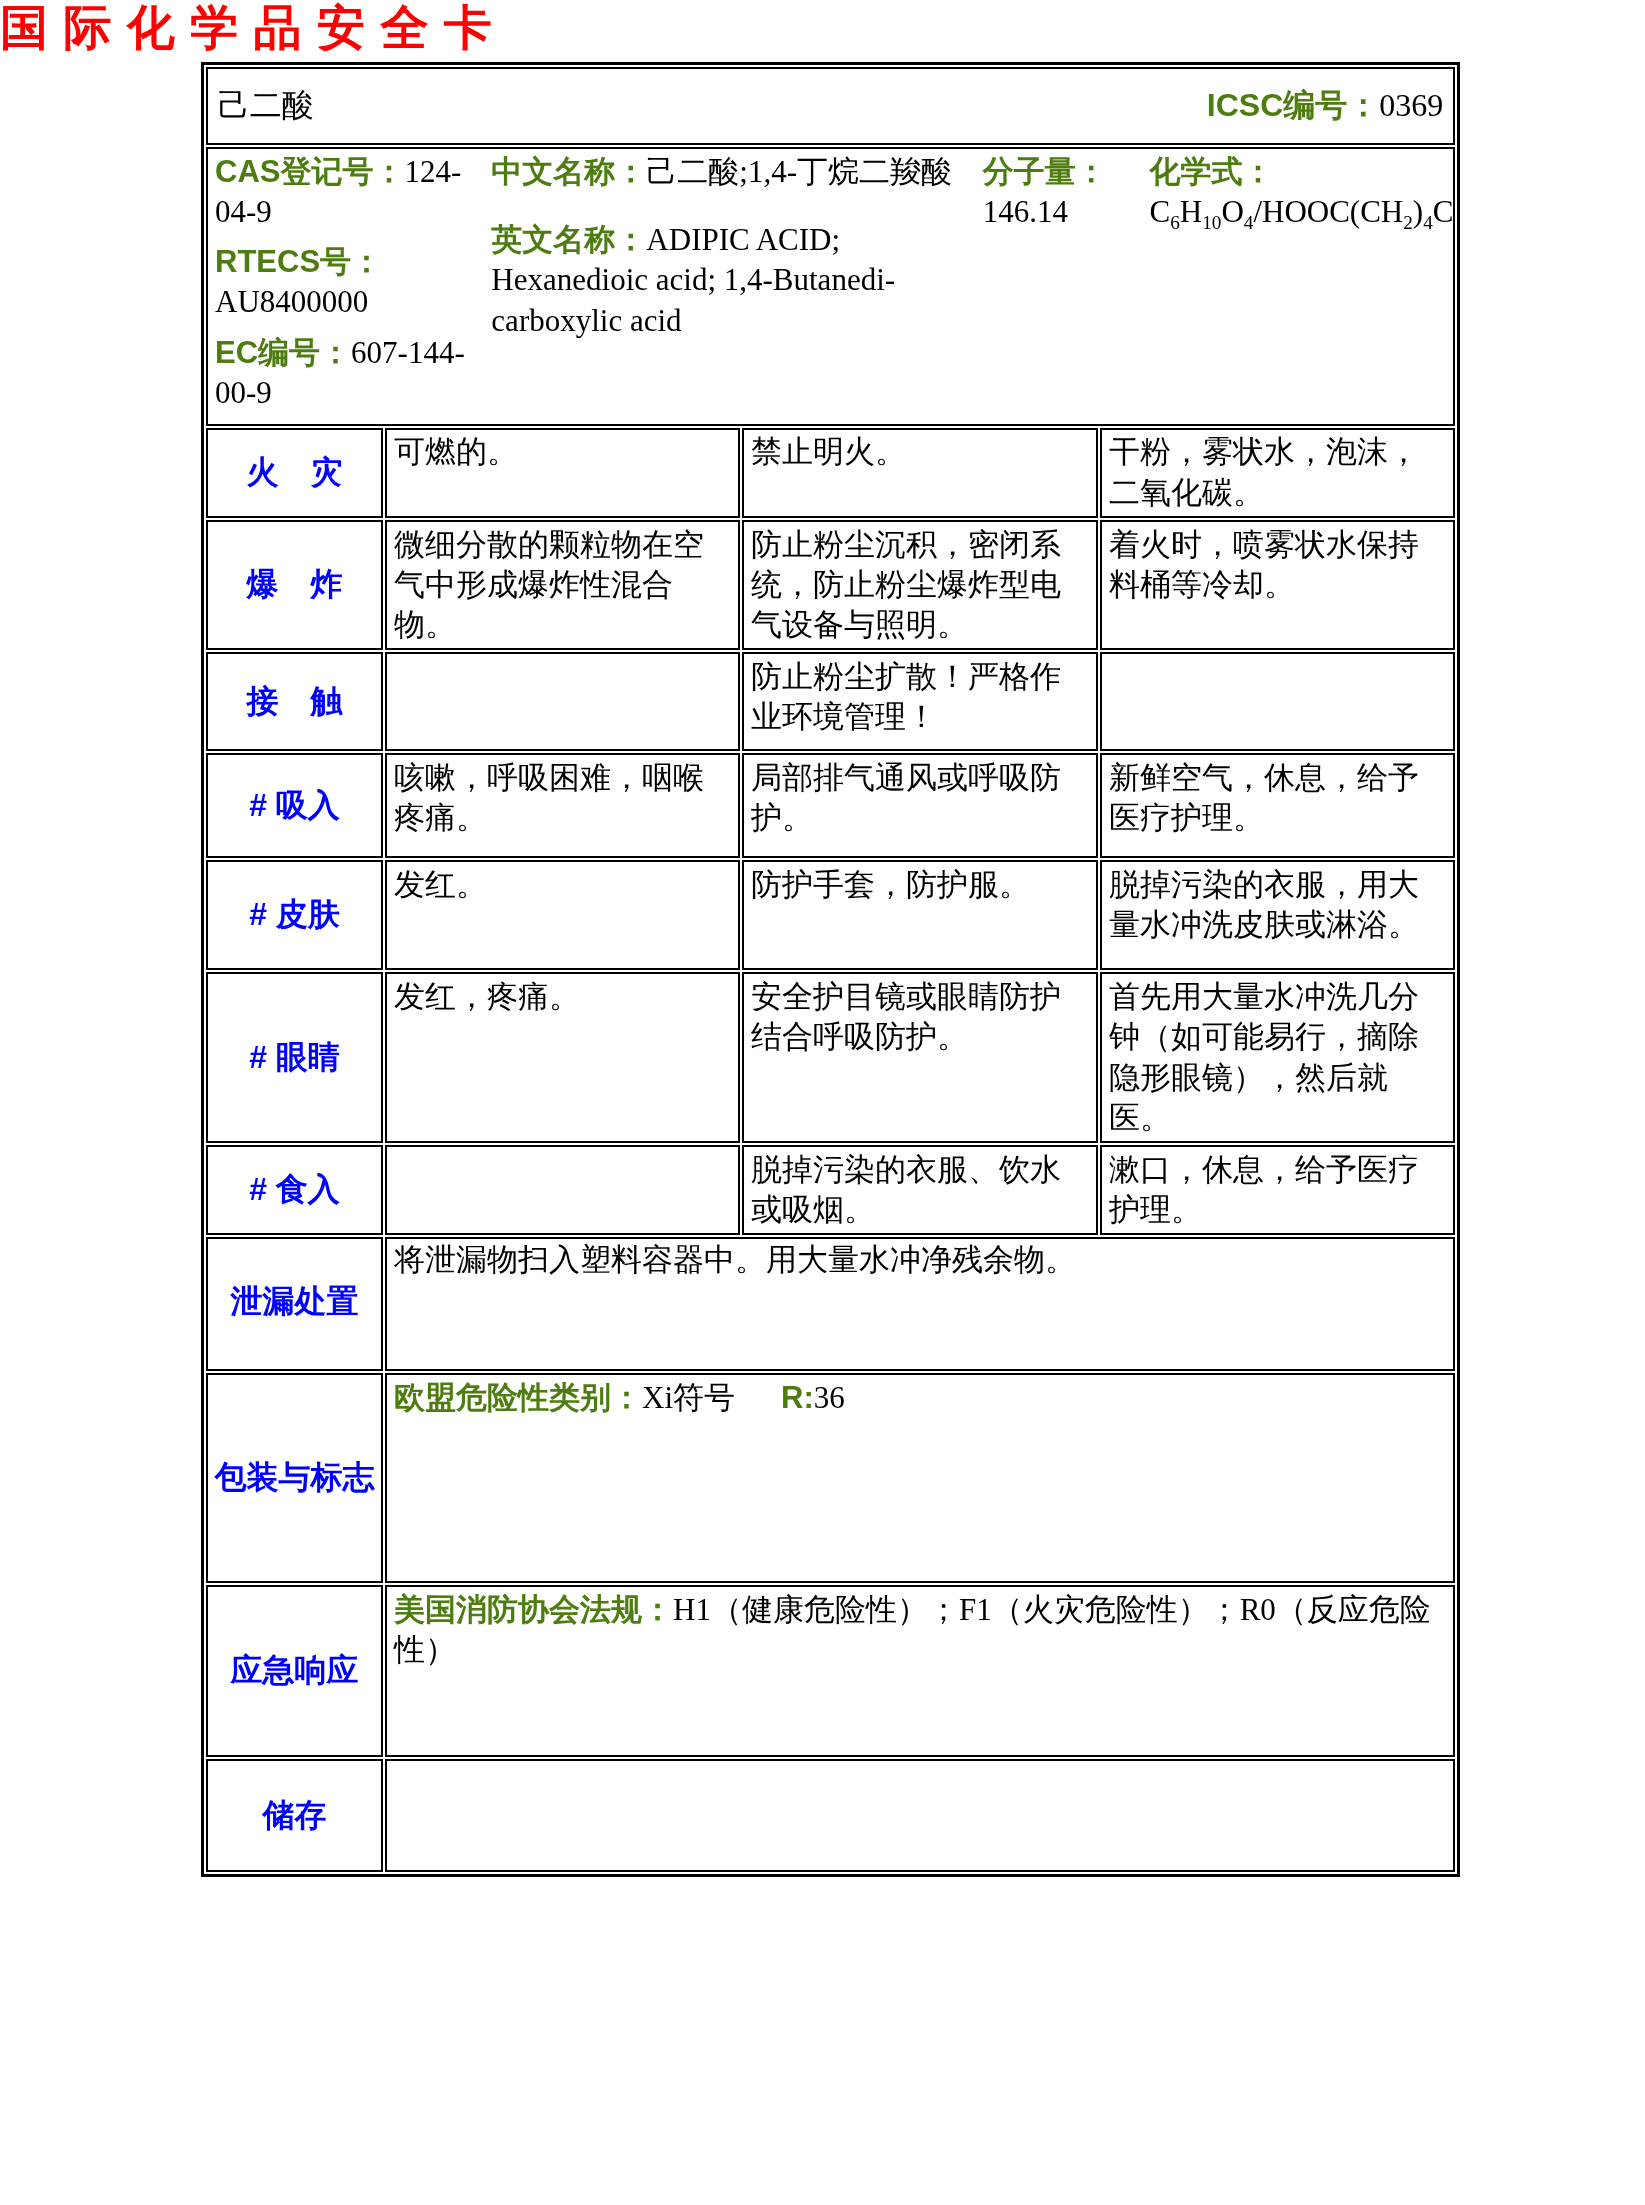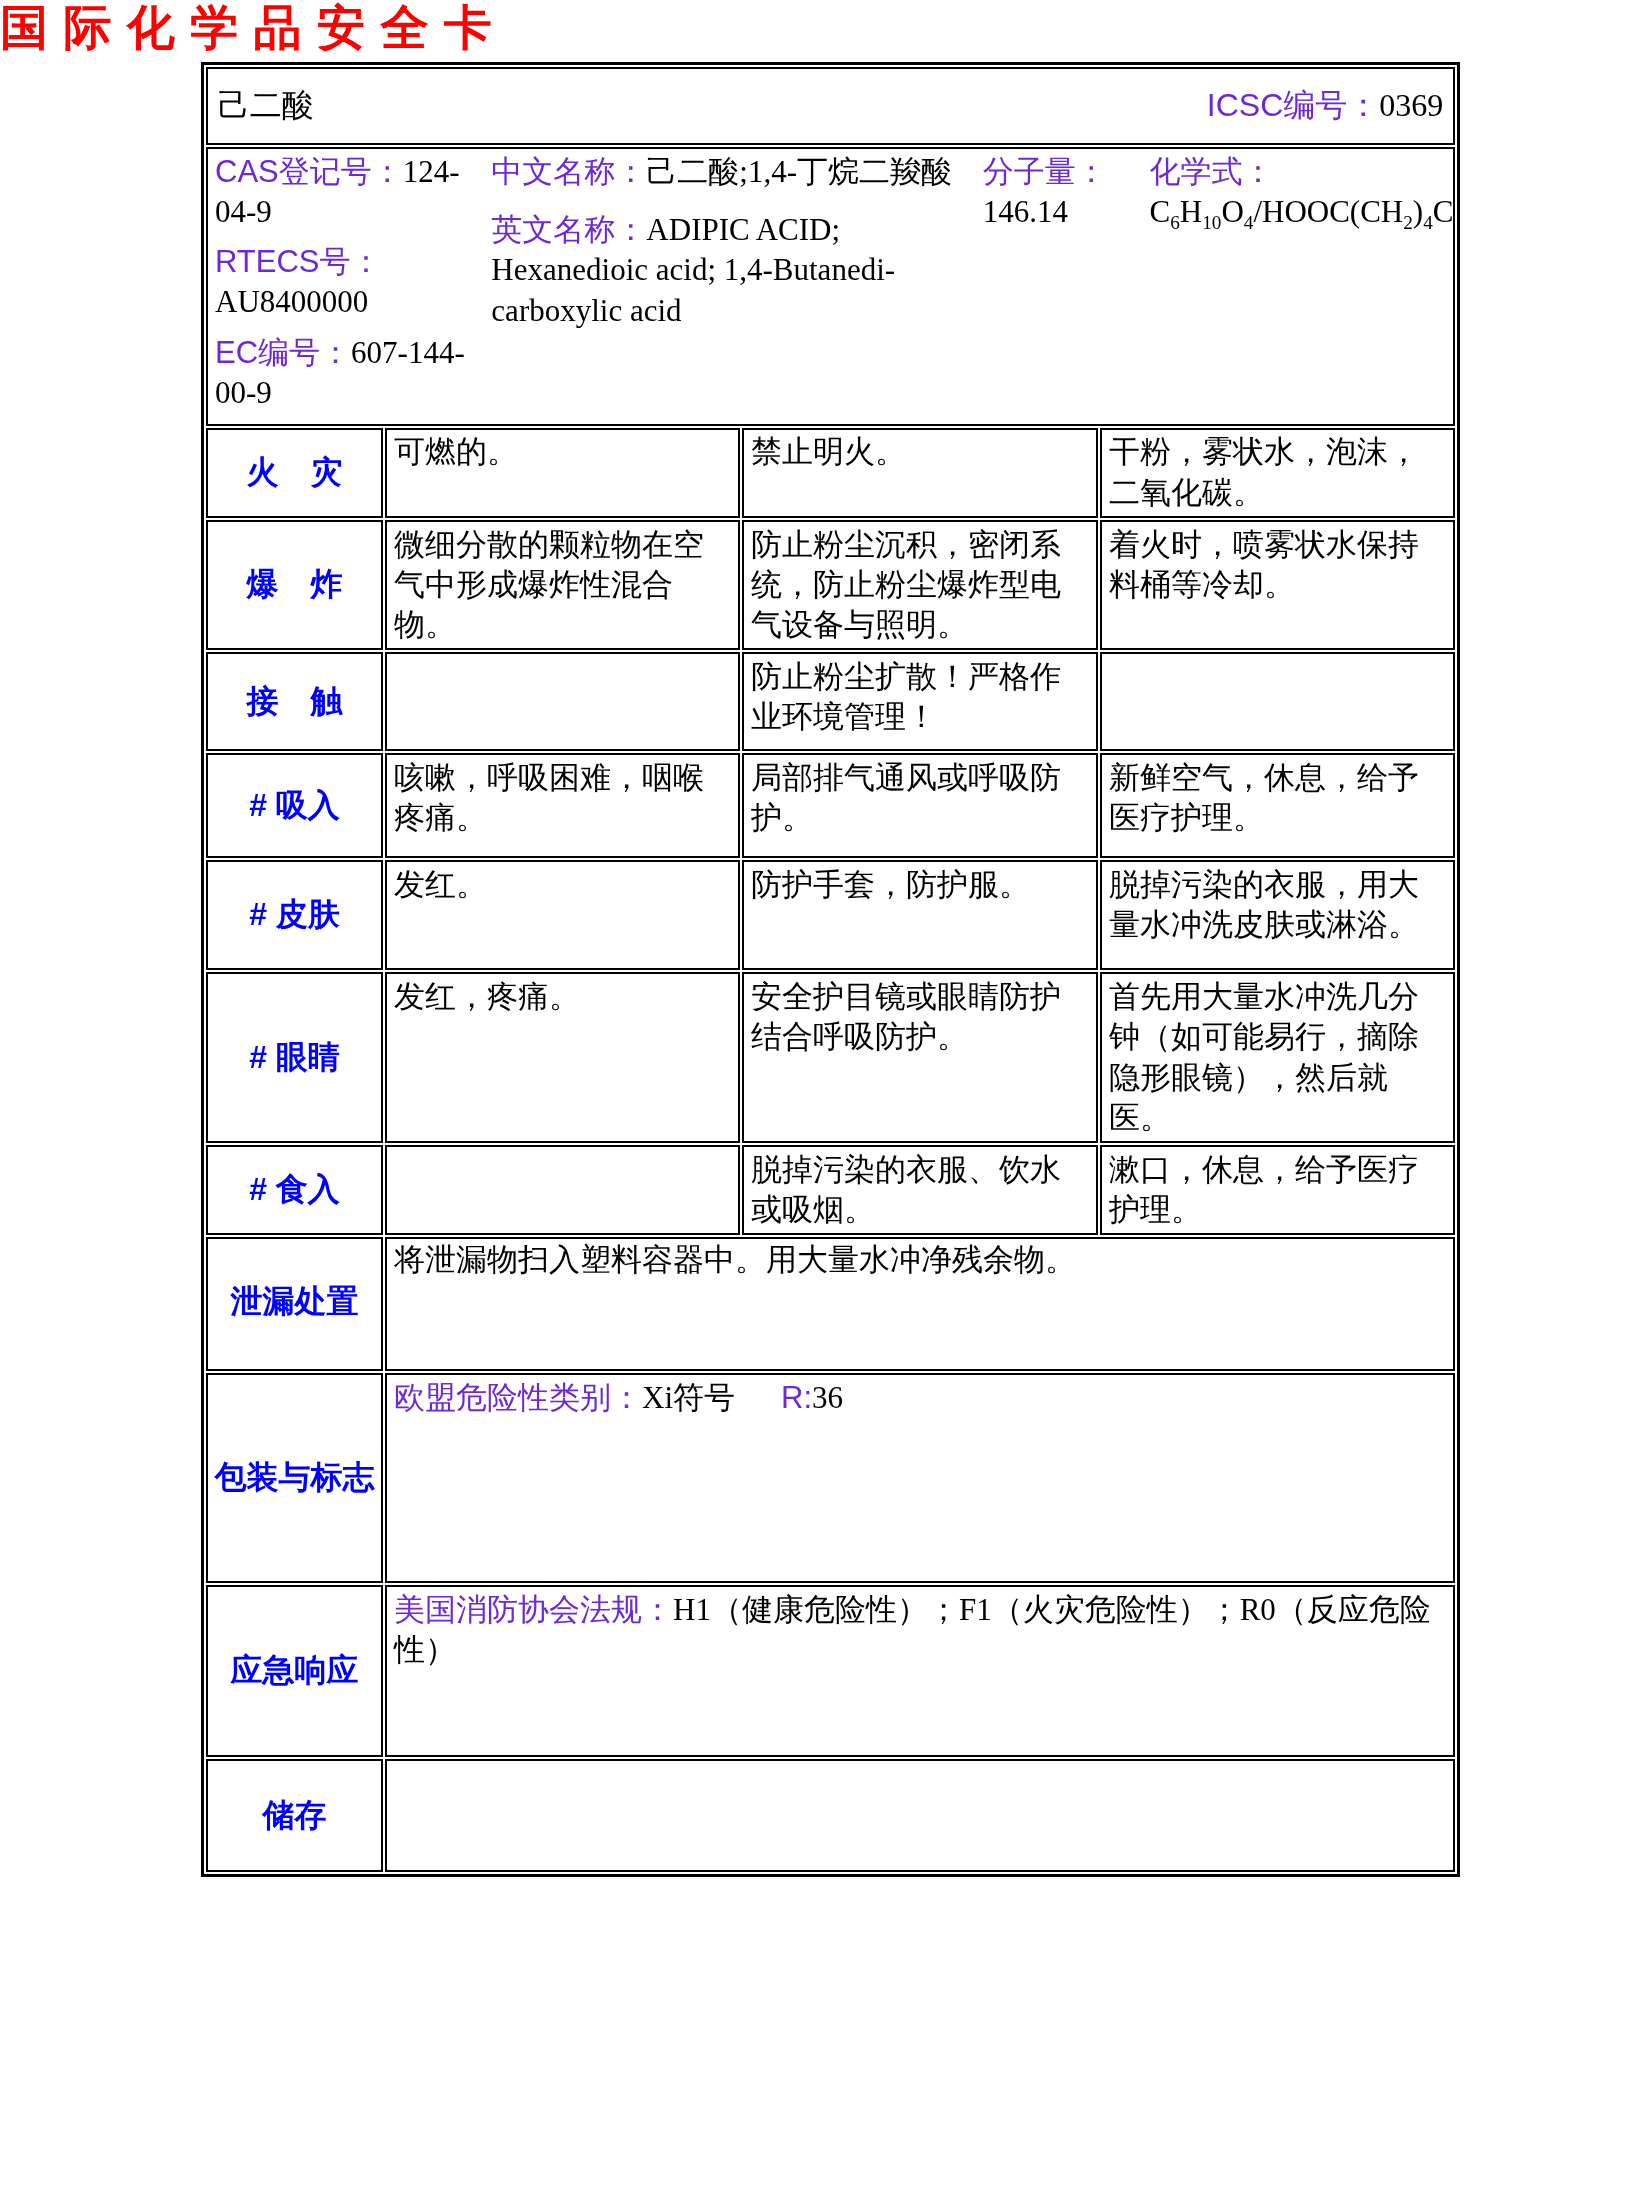--- a/index.html
+++ b/index.html
@@ -36,23 +36,23 @@
   col.c2 { width: 355px; }
   col.c3 { width: 356px; }
   col.c4 { width: 355px; }
   td {
     border: 2.1px solid #000000;
     vertical-align: top;
     padding: 2.8px 7px;
     overflow: hidden;
   }
   .lab {
-    color: #6d28d9;
-    font-family: "Liberation Sans", "DejaVu Sans", sans-serif;
-    font-weight: normal;
+    color: #4d7c0f;
+    font-family: "Liberation Sans", "DejaVu Sans", sans-serif;
+    font-weight: bold;
     text-align: center;
   }
   td.rowlab {
     vertical-align: middle;
     text-align: center;
     color: #0000ff;
     font-family: "Liberation Sans", "DejaVu Sans", sans-serif;
     font-weight: bold;
     font-size: 32px;
     padding: 2.8px 2.8px;
@@ -93,21 +93,21 @@
   .ids-wrap {
     height: 269px;
     display: flex;
     flex-direction: row;
     justify-content: space-between;
   }
   .ids-cols { display: flex; }
   .ids-left { width: 36%; }
   .ids-right { width: 64%; padding-right: 7px; }
   .ids-left .line { margin-bottom: 9.8px; }
-  .en-block { margin-top: 18px; }
+  .en-block { margin-top: 28px; }
   sub { font-size: 0.62em; line-height: 0; }
   .r-part { margin-left: 46px; }
 </style>
 </head>
 <body>
 
 <div class="page-title">国际化学品安全卡</div>
 
 <table class="card">
   <colgroup>

